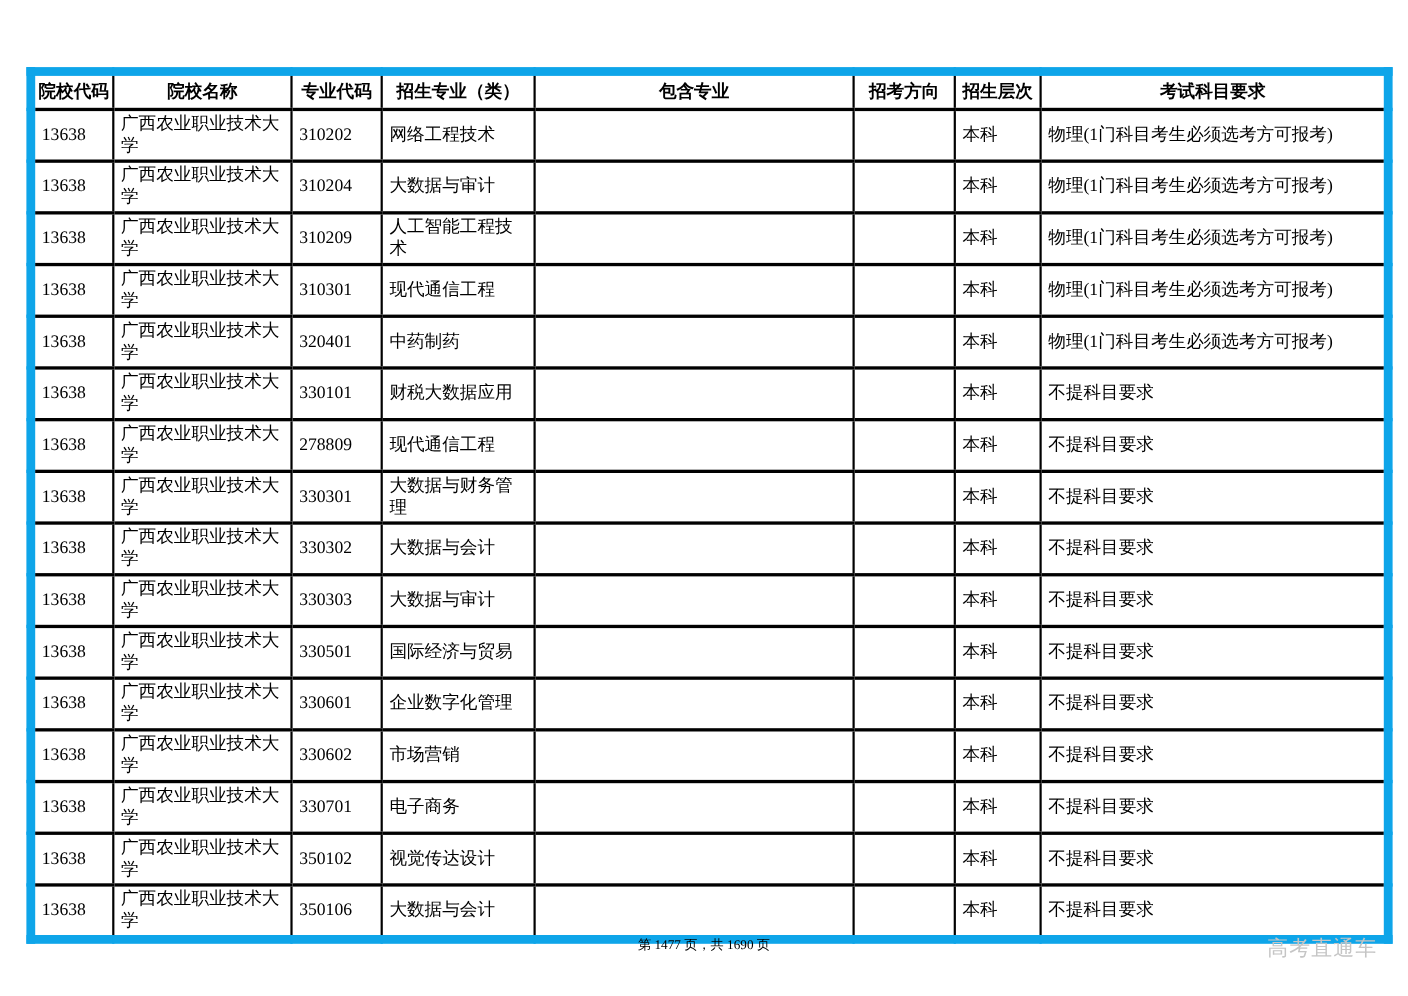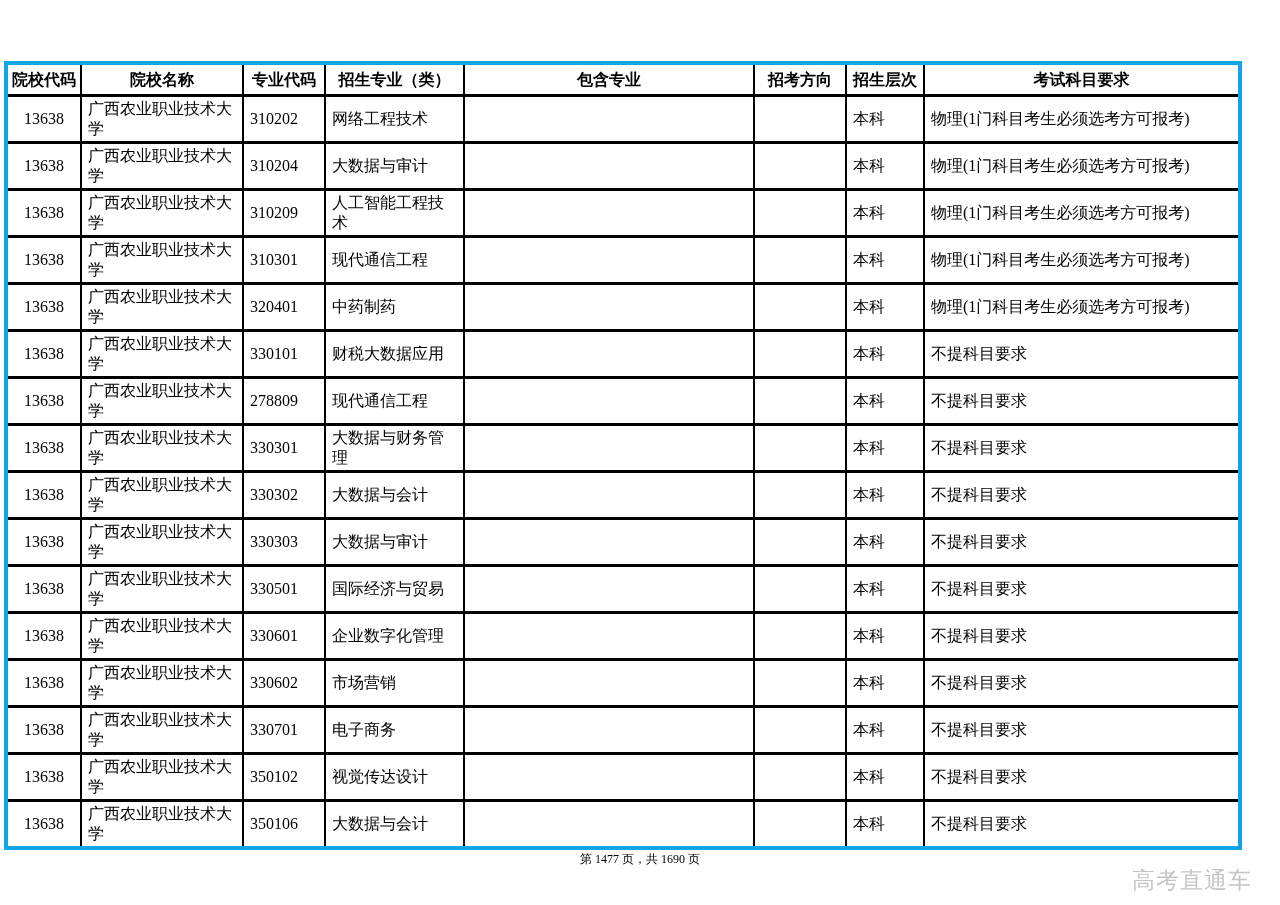--- a/index.html
+++ b/index.html
@@ -11,26 +11,26 @@
   }
   .page {
     position: relative;
     width: 1280px;
     height: 905px;
     background: #ffffff;
     overflow: hidden;
   }
   table.admissions {
     position: absolute;
-    left: 4px;
+    left: 24px;
     top: 61px;
     width: 1234px;
     border-collapse: collapse;
     table-layout: fixed;
-    border: 4px solid #0ea5e9;
+    border: 8px solid #0ea5e9;
   }
   table.admissions th,
   table.admissions td {
     border-style: solid;
     border-color: #000000;
     border-width: 3px 2px;
     padding: 2px 6px;
     font-size: 16px;
     line-height: 1.25;
     vertical-align: middle;
@@ -41,43 +41,42 @@
     font-weight: bold;
     text-align: center;
     height: 25px;
     padding: 2px 3px;
   }
   table.admissions td {
     height: 40px;
     text-align: left;
   }
   table.admissions td.center {
-    text-align: center;
   }
   .footer-row {
     position: absolute;
     left: 0;
     top: 849px;
     width: 1280px;
     height: 40px;
   }
   .page-indicator {
     position: absolute;
     left: 0;
     right: 0;
     top: 2px;
     text-align: center;
     font-size: 12px;
     color: #000000;
   }
   .watermark {
     position: absolute;
     right: 28px;
-    top: 16px;
-    font-size: 23px;
+    top: 0;
+    font-size: 19px;
     color: #c5c5c5;
     letter-spacing: 1px;
   }
 </style>
 </head>
 <body>
 
 <div class="page">
 
   <table class="admissions">

